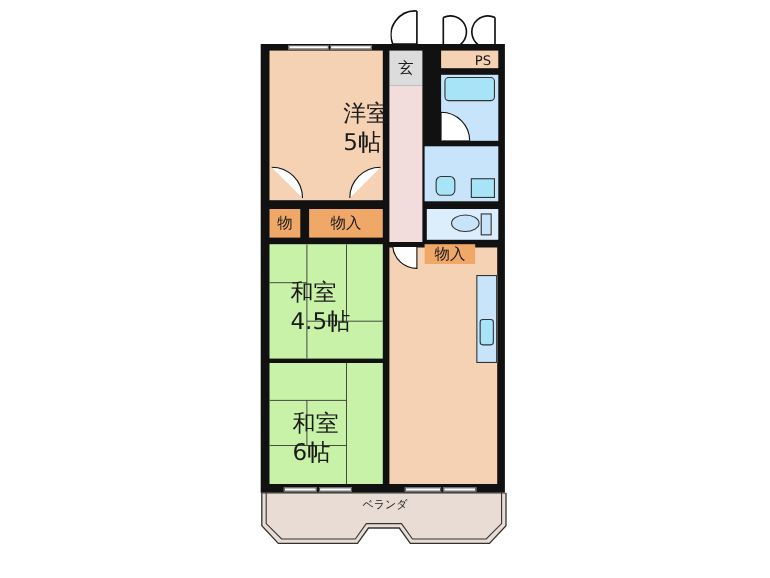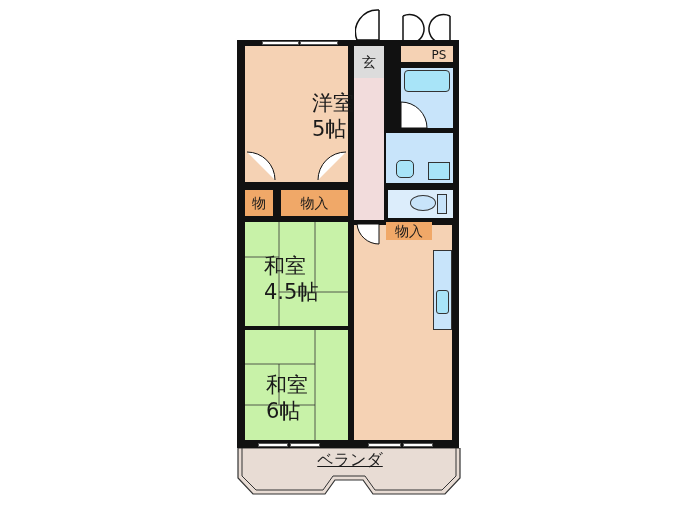--- a/index.html
+++ b/index.html
@@ -102,15 +102,15 @@
 
   <div class="win" style="left:258px;top:443px;width:30px;height:4px;"></div>
   <div class="win" style="left:290px;top:443px;width:30px;height:4px;"></div>
   <div class="win" style="left:368px;top:443px;width:33px;height:4px;"></div>
   <div class="win" style="left:403px;top:443px;width:30px;height:4px;"></div>
 
   <svg class="abs" style="left:235px;top:448px;width:228px;height:50px;">
     <path d="M3 0 L3 30 L18 46 L90 46 L100 32 L128 32 L138 46 L210 46 L225 30 L225 0 Z" fill="#e8dcd4" stroke="#333" stroke-width="1.2"></path>
     <path d="M7 0 L7 28 L21 42 L88 42 L98 28 L130 28 L140 42 L207 42 L221 28 L221 0" fill="none" stroke="#333" stroke-width="1"></path>
   </svg>
-  <div class="small-label" style="left:280px;top:452px;width:140px;font-size:16px;text-decoration:underline;">ベランダ</div>
+  <div class="small-label" style="left:280px;top:452px;width:140px;font-size:10px;">ベランダ</div>
 
 </div>
 
 </body></html>

